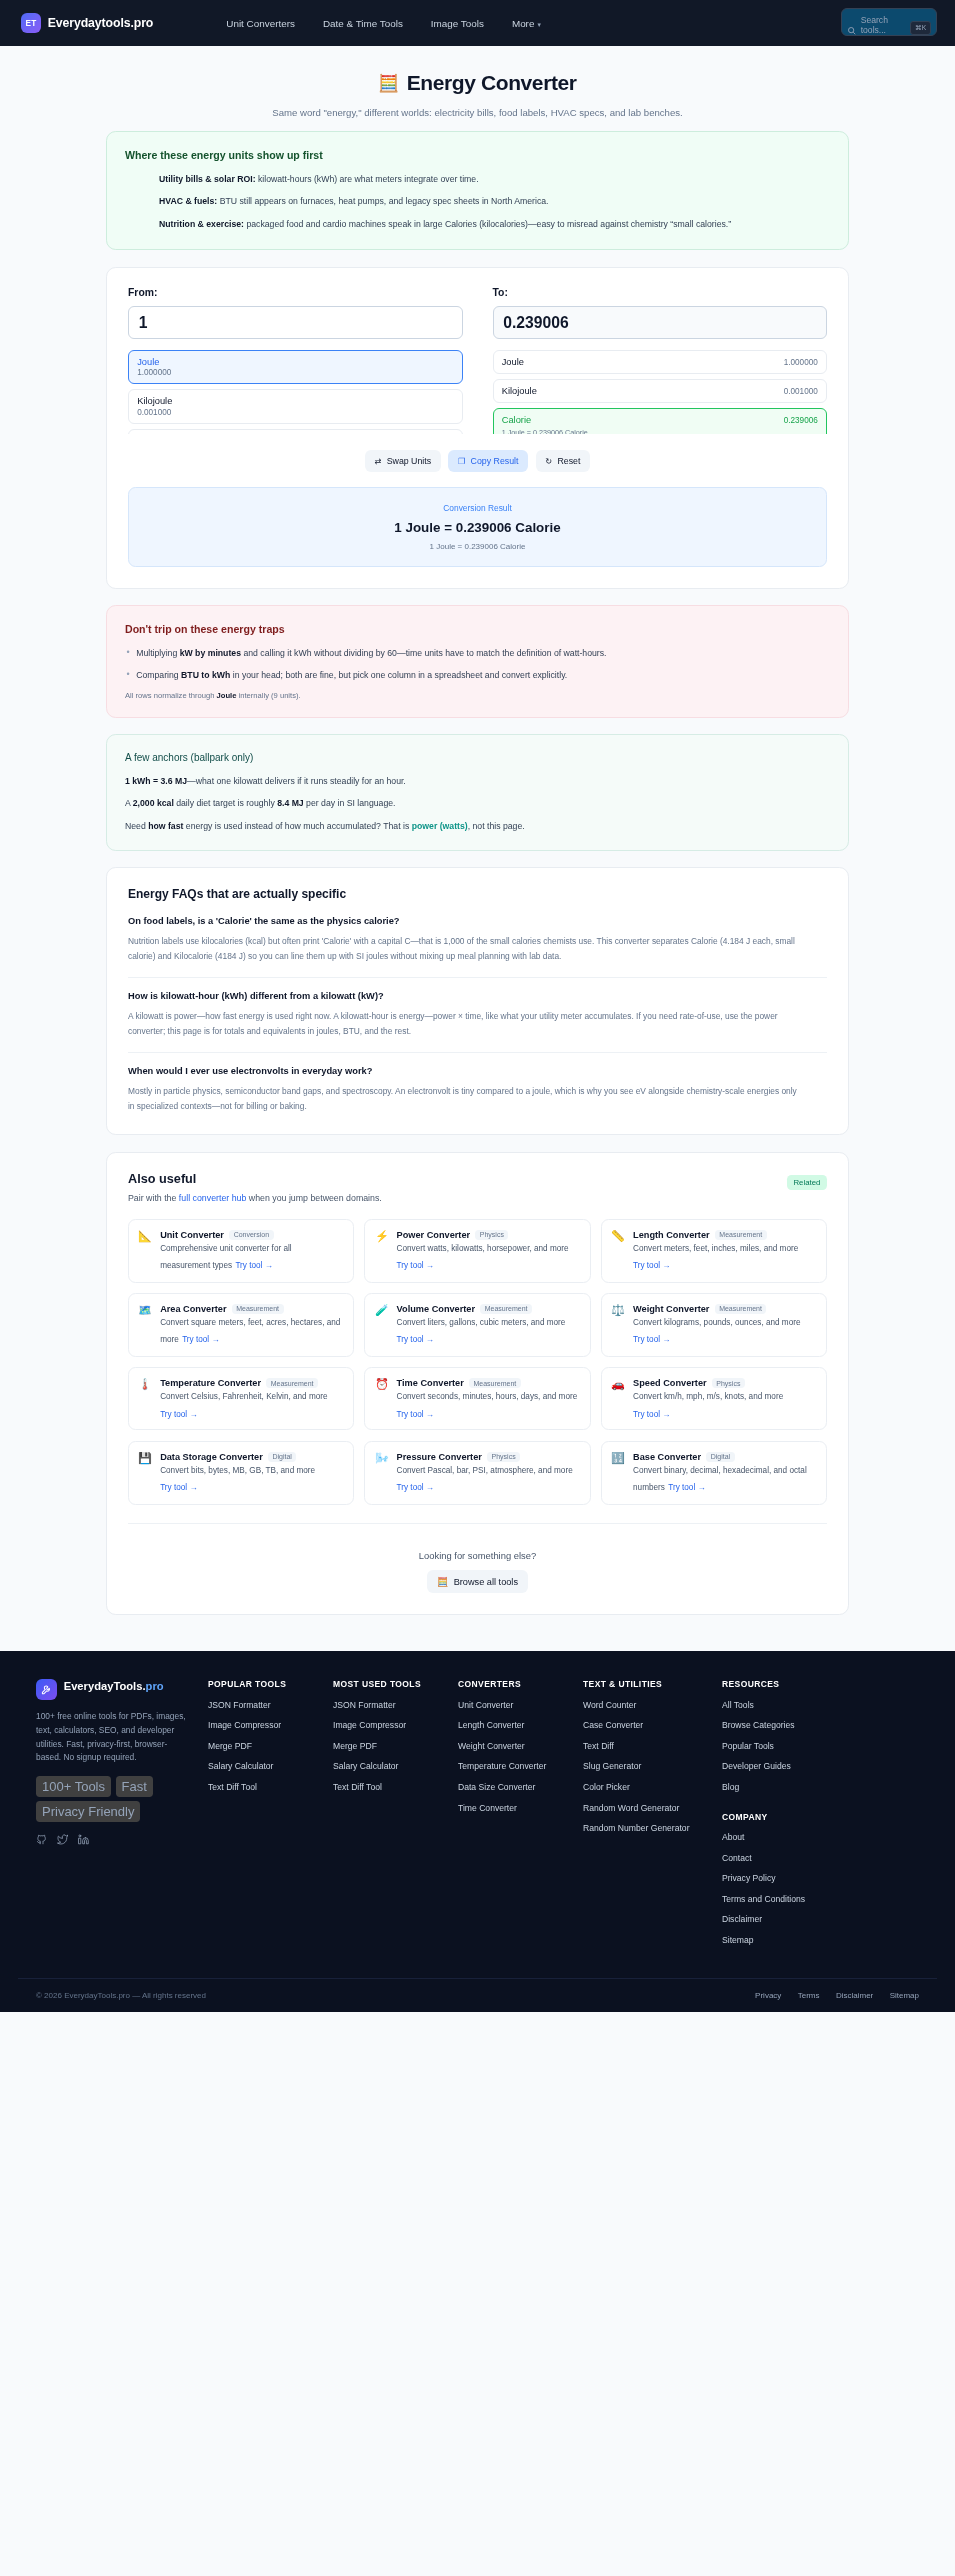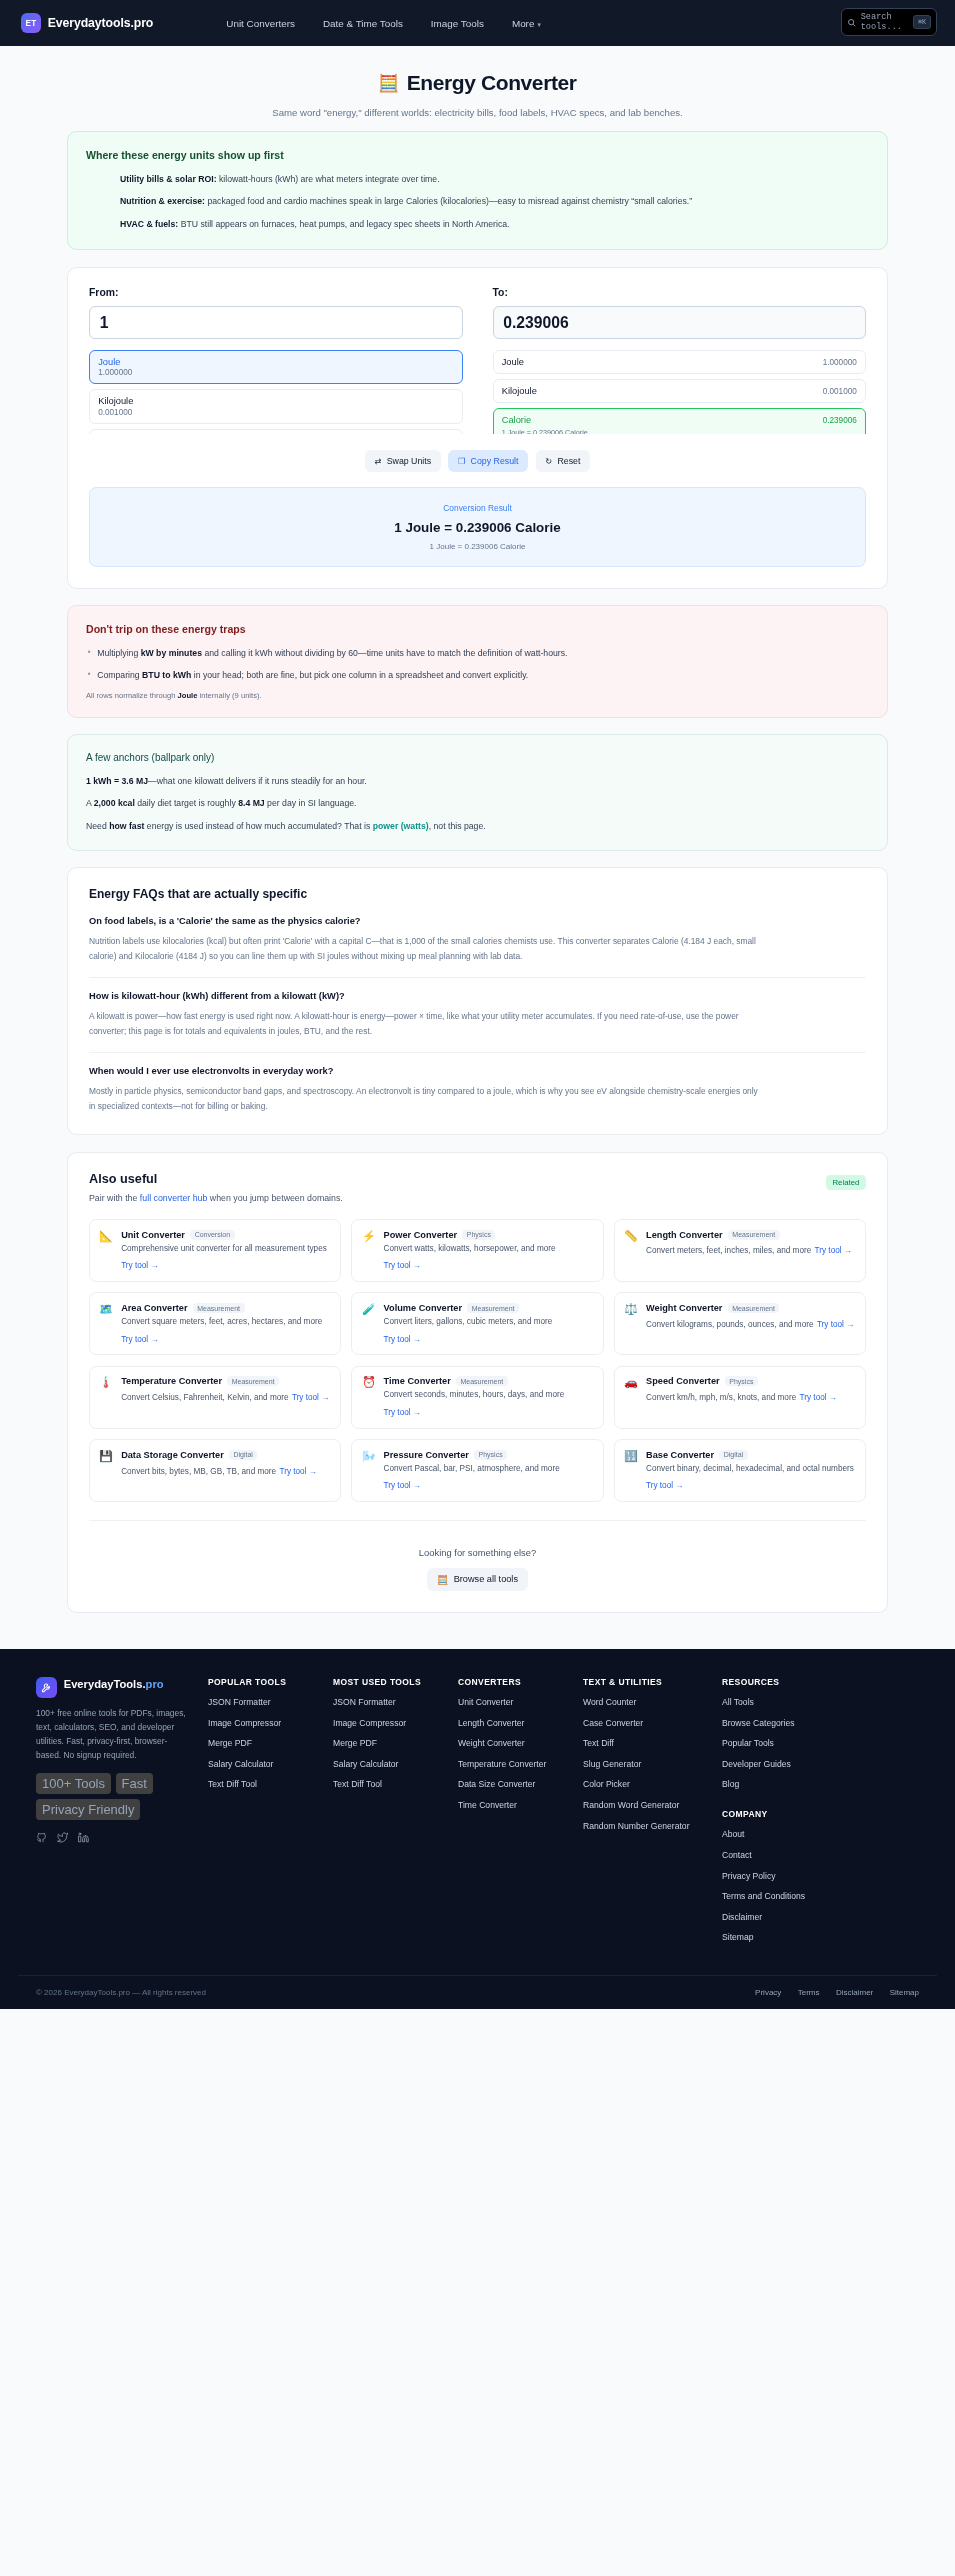--- a/index.html
+++ b/index.html
@@ -30,23 +30,22 @@
     letter-spacing: 0.2px;
   }
   .brand-name { color: #fff; font-size: 12.3px; font-weight: bold; letter-spacing: -0.1px; }
   .nav-links { display: flex; align-items: center; gap: 28px; margin-left: 73px; }
   .nav-link { color: #cbd5e1; font-size: 9.9px; }
   .nav-link .chev { font-size: 6.7px; margin-left: 3px; color: #94a3b8; }
   .nav-search {
     position: absolute; right: 18px; top: 8.2px;
     width: 96px; height: 28px;
     border: 0.7px solid #334155; border-radius: 6px;
-    display: flex; align-items: center; padding: 0 5.2px; gap: 4.5px;
-    background: #000000;
-    font-family: Liberation Mono, monospace;
+    display: flex; align-items: flex-end; padding: 0 5.2px; gap: 4.5px;
+    background: #0c4a6e;
   }
   .nav-search .ico { color: #94a3b8; font-size: 9px; display:flex; }
   .nav-search .ph { color: #94a3b8; font-size: 8.6px; flex: 1; }
   .kbd {
     background: #1e293b; color: #94a3b8; border-radius: 3px;
     font-size: 6.7px; padding: 2.2px 3.7px; border: 0.7px solid #334155;
   }
 
   
   .page { width: 955px; padding: 0 0 19.4px; }
@@ -55,21 +54,21 @@
     font-size: 21px; font-weight: bold; letter-spacing: -0.4px;
     display: flex; align-items: center; justify-content: center; gap: 7.5px;
     color: #0f172a;
   }
   .hero .calcicon { font-size: 17px; }
   .hero p {
     margin: 9.7px auto 0; max-width: 418px;
     font-size: 9.6px; color: #64748b; line-height: 1.7;
   }
 
-  .wrap { width: 821px; margin: 0 auto; }
+  .wrap { width: 743px; margin: 0 auto; }
 
   .card {
     background: #fff; border: 0.7px solid #e8ecf1; border-radius: 9.7px;
     margin-bottom: 16.4px;
   }
 
   
   .ctx {
     background: #f0fdf6; border: 0.7px solid #cdeddd; border-radius: 9.7px;
     padding: 16.4px 18px 18px; margin-bottom: 16.4px;
@@ -262,22 +261,22 @@
       <span>Energy Converter</span>
     </h1>
     <p>Same word "energy," different worlds: electricity bills, food labels, HVAC specs, and lab benches.</p>
   </div>
 
   <div class="wrap">
 
     <div class="ctx">
       <h3>Where these energy units show up first</h3>
       <p><b>Utility bills &amp; solar ROI:</b><span> kilowatt-hours (kWh) are what meters integrate over time.</span></p>
+      <p><b>HVAC &amp; fuels:</b><span> BTU still appears on furnaces, heat pumps, and legacy spec sheets in North America.</span></p>
       <p><b>Nutrition &amp; exercise:</b><span> packaged food and cardio machines speak in large Calories (kilocalories)—easy to misread against chemistry “small calories.”</span></p>
-      <p><b>HVAC &amp; fuels:</b><span> BTU still appears on furnaces, heat pumps, and legacy spec sheets in North America.</span></p>
     </div>
 
     <div class="card">
       <div class="conv">
         <div class="cols">
 
           <div class="col">
             <label>From:</label>
             <div class="bigin">1</div>
             <div class="unitlist">

